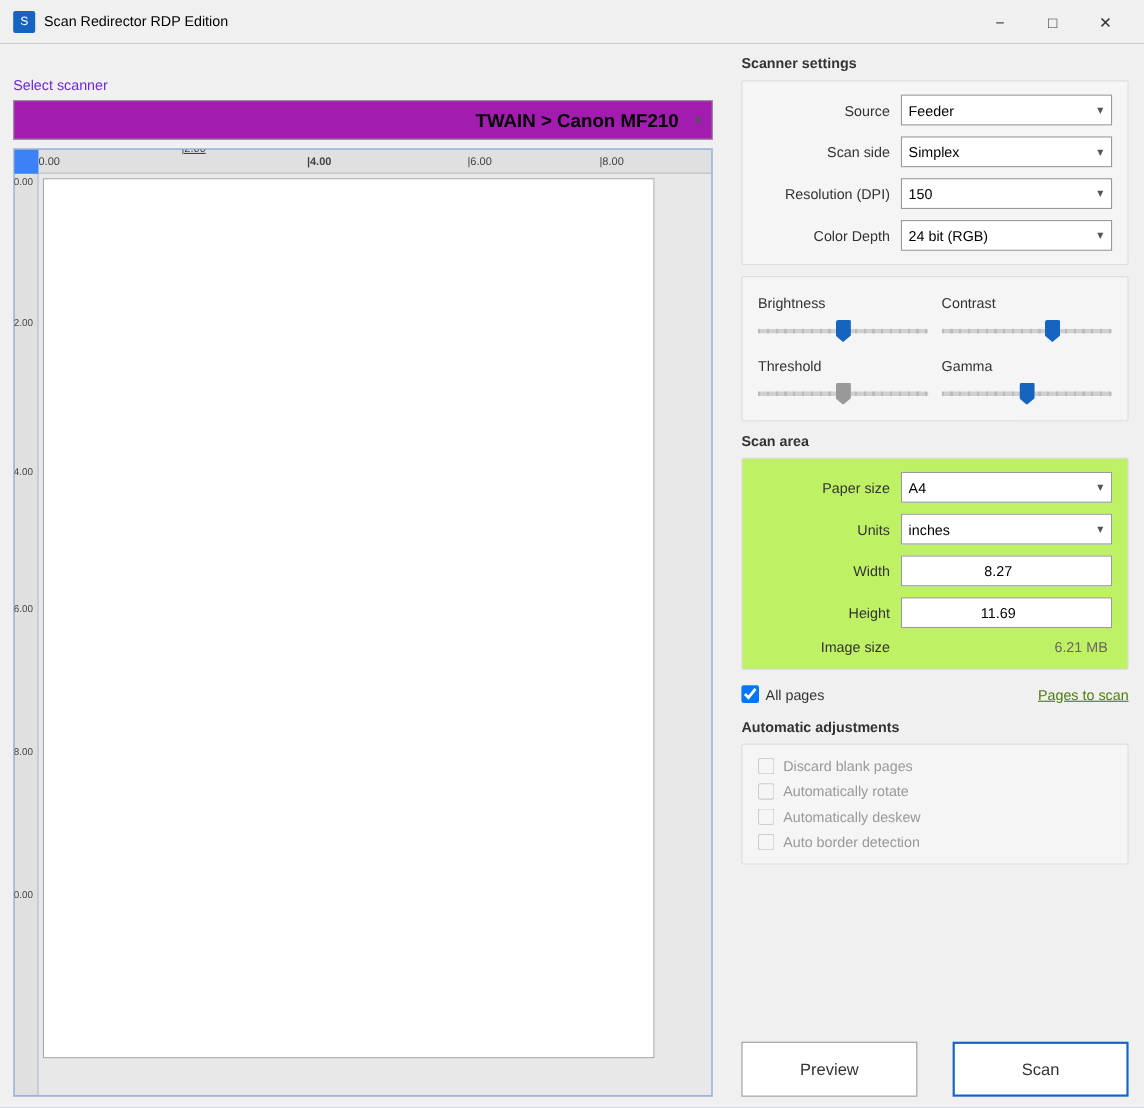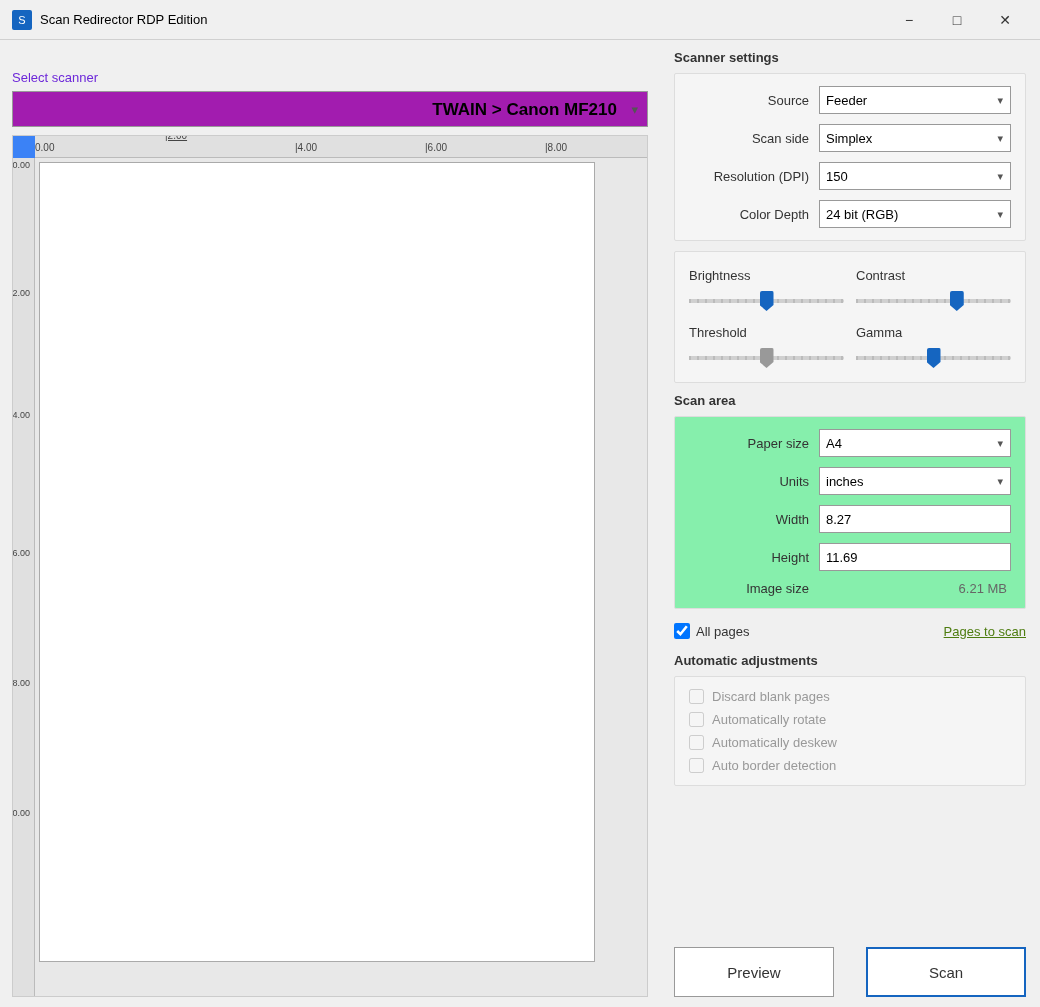--- a/index.html
+++ b/index.html
@@ -275,33 +275,33 @@
       background: #999;
       border-radius: 2px;
       top: 50%;
       transform: translate(-50%, -50%);
       cursor: pointer;
       clip-path: polygon(0 0, 100% 0, 100% 70%, 50% 100%, 0 70%);
     }
 
     
     .scan-area-box {
-      background: #86efac;
+      background: #bef264;
       border: 1px solid #ddd;
       border-radius: 2px;
       padding: 12px 14px;
     }
     .number-input {
       flex: 1;
       height: 28px;
       border: 1px solid #999;
       background: white;
       padding: 2px 6px;
       font-size: 13px;
-      text-align: left;
+      text-align: center;
     }
     .image-size-value {
       flex: 1;
       text-align: right;
       color: #666;
       font-size: 13px;
       padding-right: 4px;
     }
 
     
@@ -403,31 +403,31 @@
       </select>
       <span class="scanner-select-arrow">▾</span>
     </div>
 
     <div class="preview-container">
 
       <div class="ruler-top">
         <div style="position:relative;width:100%;height:100%;">
           <span style="position:absolute;left:0px;bottom:2px;">0.00</span>
           <span style="position:absolute;left:130px;bottom:14px;text-decoration:underline;">|2.00</span>
-          <span style="position:absolute;left:260px;bottom:2px;">|4.00</span>
+          <span style="position:absolute;left:244px;bottom:2px;font-weight:bold;">|4.00</span>
           <span style="position:absolute;left:390px;bottom:2px;">|6.00</span>
           <span style="position:absolute;left:510px;bottom:2px;">|8.00</span>
         </div>
       </div>
 
       <div class="ruler-left">
         <div style="position:relative;width:100%;height:100%;">
           <span style="position:absolute;top:2px;right:2px;font-size:9px;">0.00</span>
           <span style="position:absolute;top:130px;right:2px;font-size:9px;margin-left:17px;">2.00</span>
-          <span style="position:absolute;top:252px;right:2px;font-size:9px;">4.00</span>
+          <span style="position:absolute;top:266px;right:2px;font-size:9px;">4.00</span>
           <span style="position:absolute;top:390px;right:2px;font-size:9px;">6.00</span>
           <span style="position:absolute;top:520px;right:2px;font-size:9px;">8.00</span>
           <span style="position:absolute;top:650px;right:2px;font-size:9px;">10.00</span>
         </div>
       </div>
 
       <div class="scan-preview-area">
         <div class="scan-page"></div>
       </div>
     </div>

